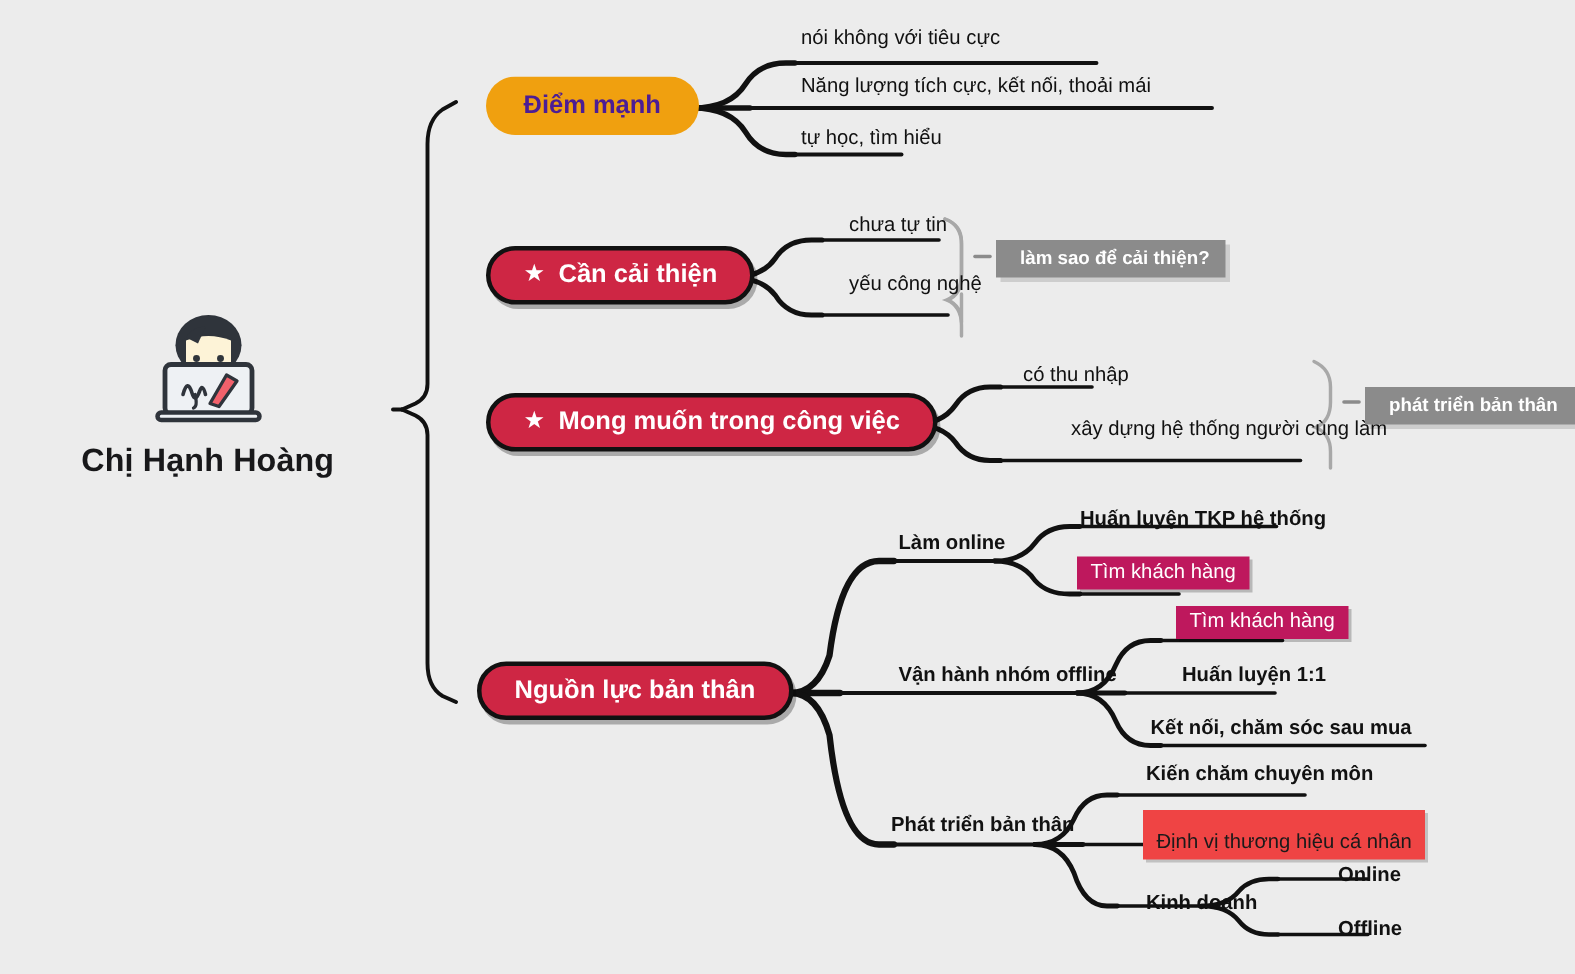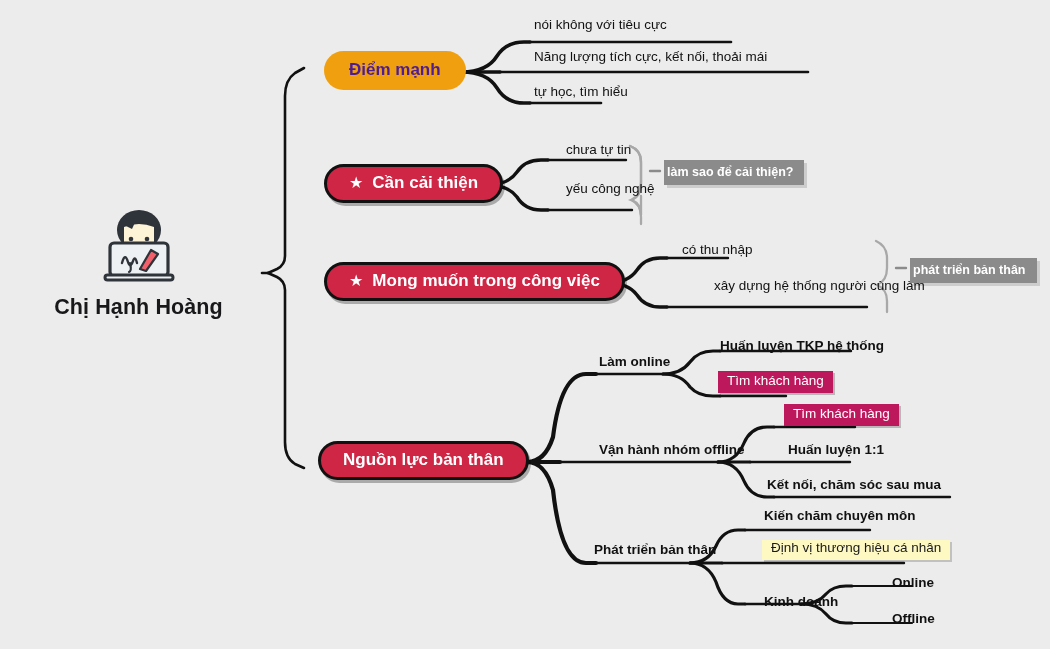--- a/index.html
+++ b/index.html
@@ -94,34 +94,34 @@
     margin-left: 36px;
   }
   .leaf.bold { font-weight: bold; }
   .leaf.hl-red {
     background: #be185d;
     color: #fff;
     padding: 3px 9px 4px 9px;
     box-shadow: 2px 2px 0 rgba(0,0,0,0.22);
   }
   .leaf.hl-orange {
-    background: #fef9c3;
+    background: #ef4444;
     color: #1a1a1a;
-    padding: 1px 9px 4px 9px;
+    padding: 14px 9px 4px 9px;
     box-shadow: 2px 2px 0 rgba(0,0,0,0.18);
   }
 
   
   .callout {
     position: absolute;
     background: #8b8b8b;
     color: #ffffff;
     font-size: 12.5px;
     font-weight: bold;
-    padding: 5px 11px 6px 3px;
+    padding: 5px 11px 6px 16px;
     white-space: nowrap;
     box-shadow: 3px 3px 0 rgba(0,0,0,0.13);
   }
 </style>
 </head>
 <body>
 
 <div id="canvas">
 
   <svg class="wires" viewBox="0 0 1050 649">

